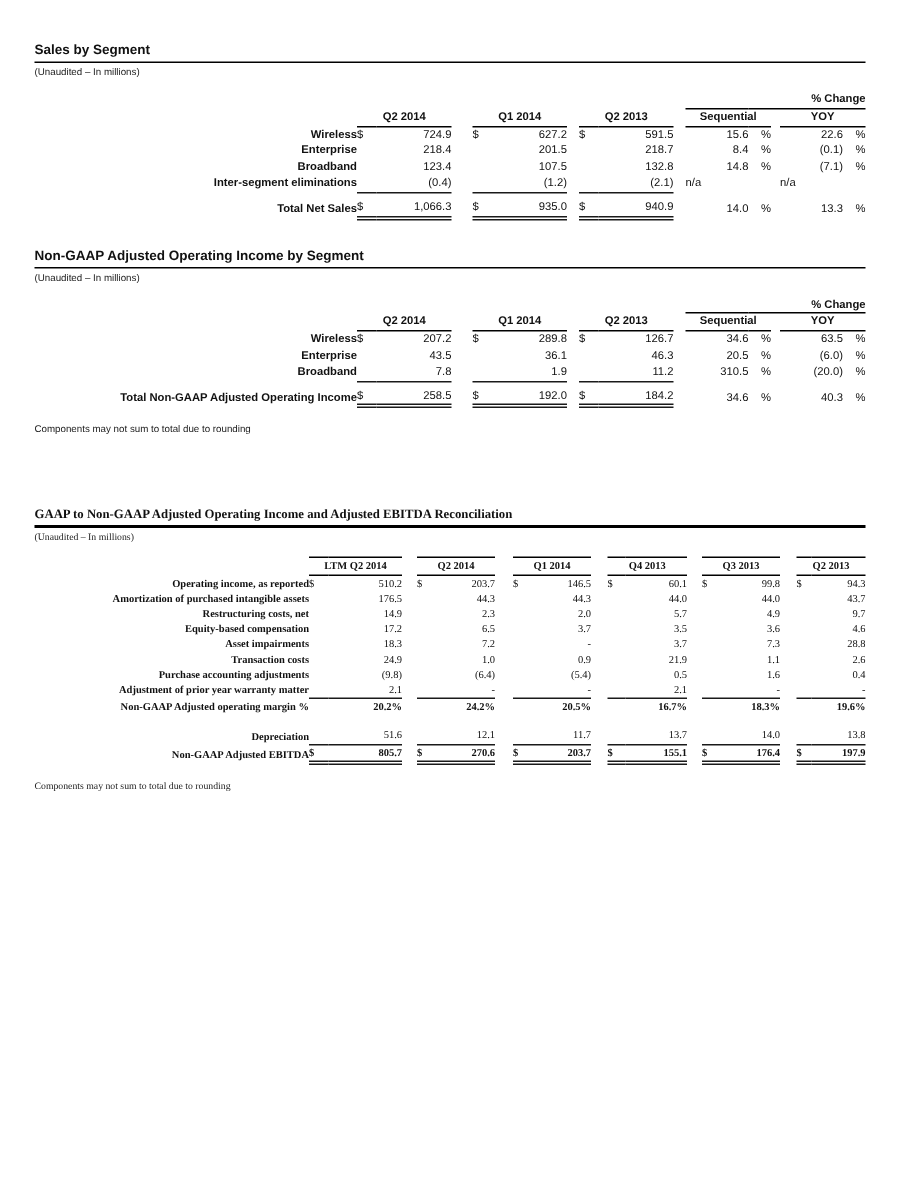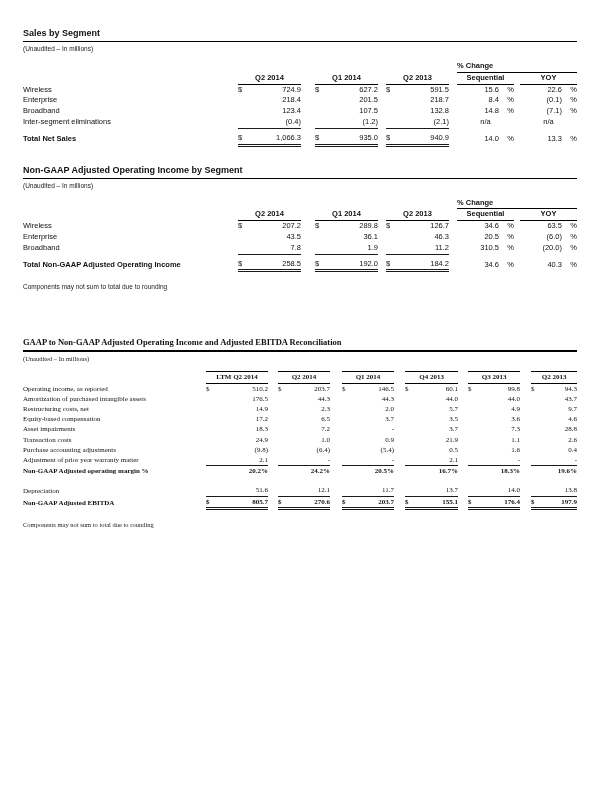--- a/index.html
+++ b/index.html
@@ -18,29 +18,29 @@
   .sec-title.serif{font-size:8.5px;border-bottom:2px solid #000;}
   .sub{font-size:6.5px;line-height:8px;margin-top:3px;color:#1a1a1a;}
 
   table.t{border-collapse:collapse;table-layout:fixed;width:554px;margin-top:8px;}
   table.t td{
     font-size:7.5px;line-height:10.8px;padding:0;vertical-align:bottom;
     white-space:nowrap;overflow:hidden;
   }
   table.t3 td{font-size:7px;line-height:10.2px;font-family:"Liberation Serif",serif;}
 
-  td.lbl{text-align:left;}
+  td.lbl{text-align:right;font-weight:bold;}
   td.d{text-align:left;}
   td.v{text-align:right;}
   td.pc{text-align:right;}
-  td.ctr{text-align:center;}
+  td.ctr{text-align:left;}
   .b{font-weight:bold;}
 
   td.ch{font-weight:bold;text-align:center;border-bottom:1.2px solid #000;}
-  td.chx{font-weight:bold;text-align:left;border-bottom:1px solid #000;}
+  td.chx{font-weight:bold;text-align:right;border-bottom:1px solid #000;}
   td.ch3{font-weight:bold;text-align:center;border-top:1px solid #000;border-bottom:1px solid #000;}
 
   td.ru{border-bottom:1px solid #1a1a1a;margin-left:44px;}
   td.rd{border-bottom:3px double #1a1a1a;}
 
   tr.sp4 td{height:4px;line-height:4px;}
   tr.sp8 td{height:9px;line-height:9px;}
 
   .fn{font-size:6.5px;line-height:8px;margin-top:11px;color:#1a1a1a;}
   .sec1{margin-bottom:18px;}

